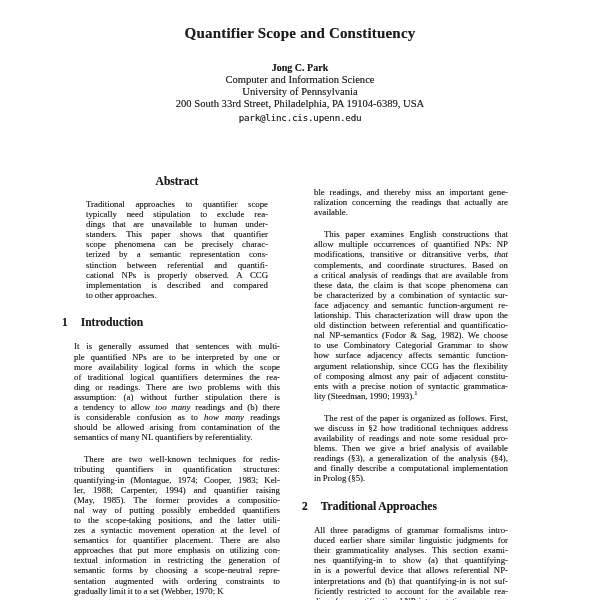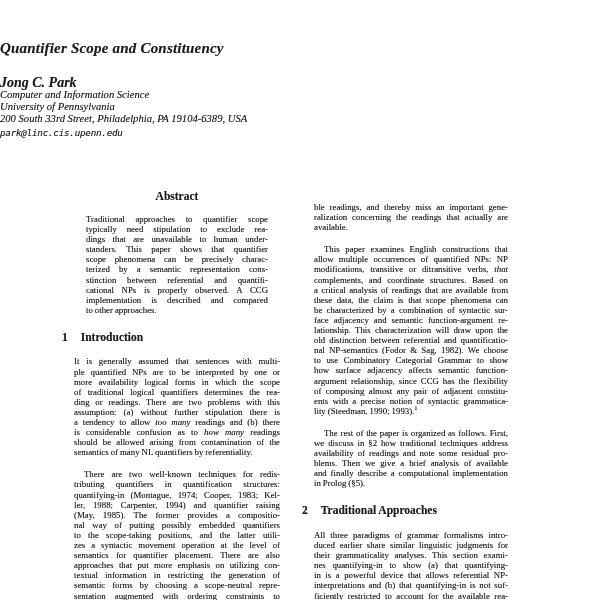--- a/index.html
+++ b/index.html
@@ -1,23 +1,23 @@
 <!DOCTYPE html>
 <html><head>
 <meta charset="utf-8">
 <style>
   html,body{margin:0;padding:0;background:#fff;}
   .page{
     position:relative;width:600px;height:600px;background:#fff;overflow:hidden;
     font-family:"Liberation Serif",serif;color:#1d1d1d;
     text-shadow:0 0 .3px rgba(40,40,40,.55);
   }
-  .header{text-align:left;padding-top:40px;font-style:italic;}
+  .header{text-align:center;padding-top:25px;}
   .title{font-size:15px;font-weight:bold;letter-spacing:.2px;}
-  .author{margin-top:19px;font-size:14px;font-weight:bold;line-height:13px;}
+  .author{margin-top:19px;font-size:10px;font-weight:bold;line-height:13px;}
   .affil{font-size:10.6px;line-height:12px;}
   .email{font-family:"DejaVu Sans Mono",monospace;font-size:9.2px;margin-top:2px;letter-spacing:-.2px;}
   .columns{display:flex;gap:10px;padding:0 80px 0 62px;margin-top:52px;align-items:flex-start;}
   .col-left{width:230px;flex:0 0 230px;}
   .col-right{width:218px;flex:0 0 218px;}
   .abs-head{text-align:center;font-weight:bold;font-size:11.5px;margin-bottom:6px;}
   .abstract{padding:0 12px;}
   .sec-head{font-weight:bold;font-size:11.5px;margin:16px 0 10px 0;line-height:13.5px;}
   .sec-head .num{display:inline-block;margin-right:13px;}
   .para{margin:12px;}
@@ -116,20 +116,21 @@
           <div class="tline">argument relationship, since CCG has the flexibility</div>
           <div class="tline">of composing almost any pair of adjacent constitu-</div>
           <div class="tline">ents with a precise notion of syntactic grammatica-</div>
           <div class="tline pend">lity (Steedman, 1990; 1993).<sup>1</sup></div>
         </div>
       <div class="para">
           <div class="tline ind">The rest of the paper is organized as follows. First,</div>
           <div class="tline">we discuss in §2 how traditional techniques address</div>
           <div class="tline">availability of readings and note some residual pro-</div>
           <div class="tline">blems. Then we give a brief analysis of available</div>
+          <div class="tline">readings (§3), a generalization of the analysis (§4),</div>
           <div class="tline">and finally describe a computational implementation</div>
           <div class="tline pend">in Prolog (§5).</div>
         </div>
 
       <div class="sec-head">
         <span class="num">2</span><span>Traditional Approaches</span>
       </div>
       <div class="para">
           <div class="tline">All three paradigms of grammar formalisms intro-</div>
           <div class="tline">duced earlier share similar linguistic judgments for</div>

